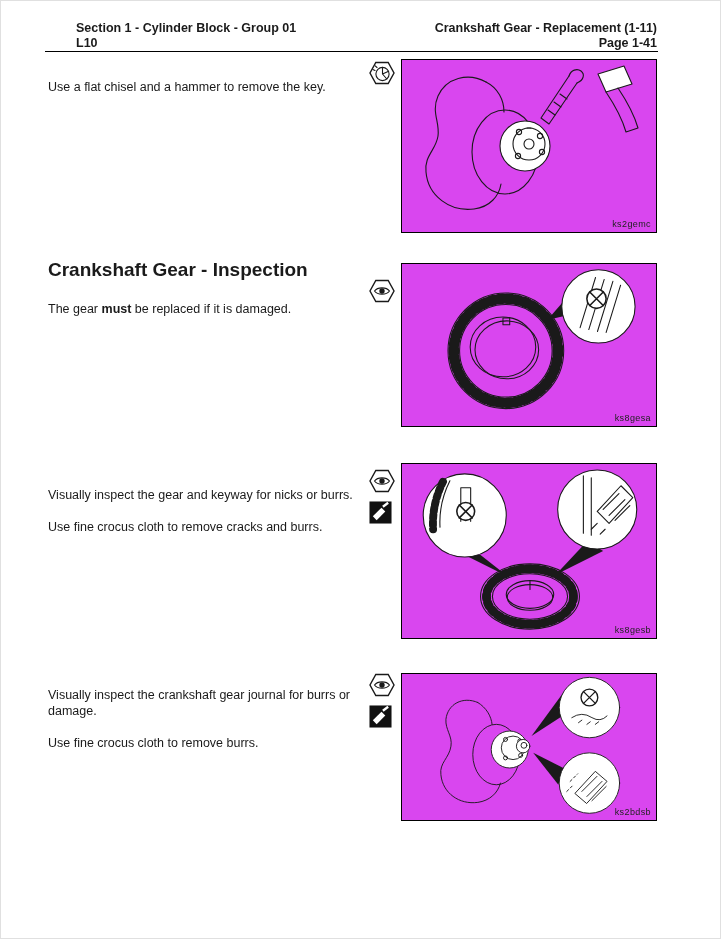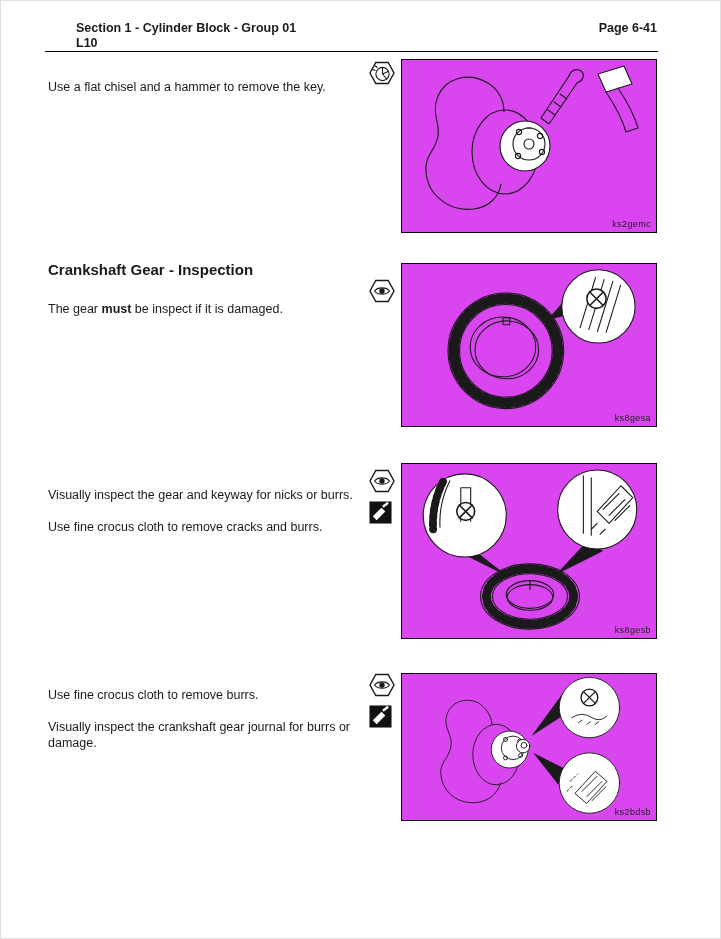--- a/index.html
+++ b/index.html
@@ -7,40 +7,41 @@
     position:relative; width:721px; height:939px; background:#ffffff;
     font-family:"Liberation Sans", sans-serif; color:#1a1a1a;
     border:1px solid #e0e0e0; box-sizing:border-box; overflow:hidden;
   }
   .hdr {position:absolute; top:20px; font-weight:bold; font-size:12.5px; line-height:15px;}
   .hdr-left {left:47px; text-align:left;margin-left:28px;}
   .hdr-right {right:63px; text-align:right;}
   .rule {position:absolute; left:44px; right:62px; top:50px; border-top:1.3px solid #000; height:0;}
   .step {position:absolute; left:47px; width:336px; font-size:12.5px; line-height:16px;}
   .step p {margin:16px 0 5px 0;}
-  .heading {position:absolute; left:47px; font-size:15px; font-weight:bold; line-height:18px; margin:0;}
+  .heading {position:absolute; left:47px; font-size:19px; font-weight:bold; line-height:18px; margin:0;}
   .b {font-weight:bold;}
   .figure {position:absolute; left:400px; width:256px; border:1px solid #000; background:#d946ef; box-sizing:border-box;}
   .figure svg {display:block; width:100%; height:100%;}
   .figcap {position:absolute; right:5px; bottom:3px; font-size:9px; letter-spacing:0.4px; color:#222;}
   .icon {position:absolute; left:368px; width:26px; height:24px; display:block;}
   .icon svg {display:block; width:100%; height:100%;}
   .art {stroke:#1a1a1a; fill:none; stroke-width:1.1; stroke-linecap:round; stroke-linejoin:round;}
 </style>
 </head>
 <body>
 
 <div class="page">
 
   <div class="hdr hdr-left">
     <div>Section 1 - Cylinder Block - Group 01</div>
     <div>L10</div>
   </div>
   <div class="hdr hdr-right">
-    <div>Page 6-41</div>
+    <div>Crankshaft Gear - Replacement (1-11)</div>
+    <div>Page 1-41</div>
   </div>
   <div class="rule"></div>
 
   <div class="step" style="top:62px;">
     <p>Use a flat chisel and a hammer to remove the key.</p>
   </div>
 
   <span class="icon" style="top:60px;">
     <svg viewBox="0 0 26 24">
       <polygon points="6.8,1.5 19.2,1.5 25,12 19.2,22.5 6.8,22.5 1,12" fill="#fff" stroke="#1a1a1a" stroke-width="1.4"></polygon>
@@ -70,21 +71,21 @@
         <path d="M196,14 L222,6 L230,24 L204,32 Z" fill="#fff"></path>
         <path d="M204,32 C212,44 220,58 224,72 M216,28 C224,40 232,54 236,68 M224,72 L236,68"></path>
       </g>
     </svg>
     <span class="figcap">ks2gemc</span>
   </div>
 
   <h2 class="heading" style="top:260px;">Crankshaft Gear - Inspection</h2>
 
   <div class="step" style="top:284px;">
-    <p><span>The gear </span><span class="b">must</span><span> be inspect if it is damaged.</span></p>
+    <p><span>The gear </span><span class="b">must</span><span> be replaced if it is damaged.</span></p>
   </div>
 
   <span class="icon" style="top:278px;">
     <svg viewBox="0 0 26 24">
       <polygon points="6.8,1.5 19.2,1.5 25,12 19.2,22.5 6.8,22.5 1,12" fill="#fff" stroke="#1a1a1a" stroke-width="1.4"></polygon>
       <path d="M5.5,12 C8.5,7.8 17.5,7.8 20.5,12 C17.5,16.2 8.5,16.2 5.5,12 Z" fill="#fff" stroke="#1a1a1a" stroke-width="1.1"></path>
       <circle cx="13" cy="12" r="2.7" fill="#1a1a1a"></circle>
     </svg>
   </span>
 
@@ -155,22 +156,22 @@
           <ellipse cx="0" cy="-2" rx="24" ry="14"></ellipse>
           <ellipse cx="0" cy="1" rx="23" ry="13"></ellipse>
           <path d="M0,-16 V-7"></path>
         </g>
       </g>
     </svg>
     <span class="figcap">ks8gesb</span>
   </div>
 
   <div class="step" style="top:670px; width:332px;">
+    <p>Visually inspect the crankshaft gear journal for burrs or damage.</p>
     <p>Use fine crocus cloth to remove burrs.</p>
-    <p>Visually inspect the crankshaft gear journal for burrs or damage.</p>
   </div>
 
   <span class="icon" style="top:672px;">
     <svg viewBox="0 0 26 24">
       <polygon points="6.8,1.5 19.2,1.5 25,12 19.2,22.5 6.8,22.5 1,12" fill="#fff" stroke="#1a1a1a" stroke-width="1.4"></polygon>
       <path d="M5.5,12 C8.5,7.8 17.5,7.8 20.5,12 C17.5,16.2 8.5,16.2 5.5,12 Z" fill="#fff" stroke="#1a1a1a" stroke-width="1.1"></path>
       <circle cx="13" cy="12" r="2.7" fill="#1a1a1a"></circle>
     </svg>
   </span>
   <span class="icon" style="top:704px; width:23px; height:23px;">

